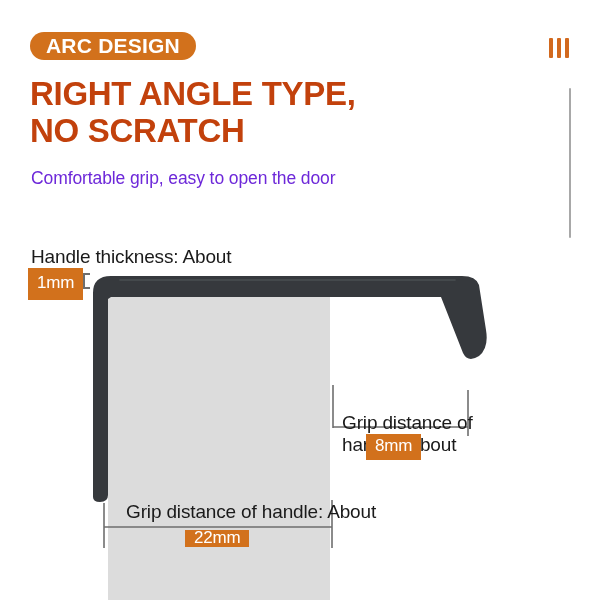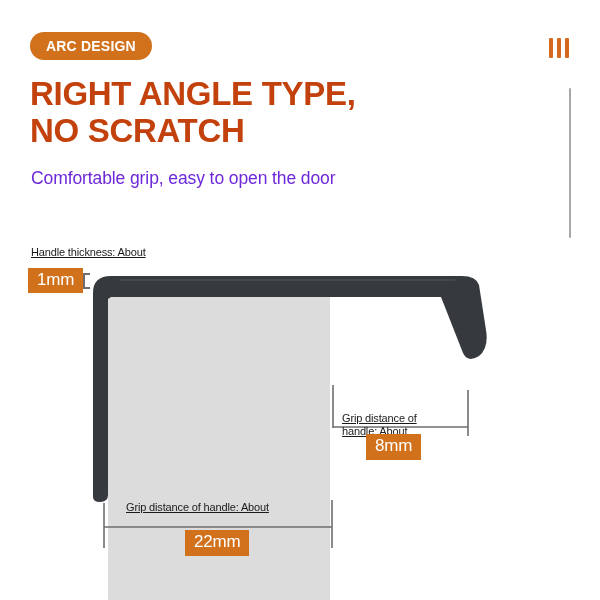--- a/index.html
+++ b/index.html
@@ -25,21 +25,21 @@
   
   .badge {
     position: absolute;
     left: 30px;
     top: 32px;
     height: 28px;
     padding: 0 16px;
     border-radius: 14px;
     background: #d2711c;
     color: #ffffff;
-    font-size: 14px;
+    font-size: 21px;
     font-weight: bold;
     letter-spacing: 0.2px;
     display: flex;
     align-items: center;
     justify-content: center;
     box-sizing: border-box;
   }
 
   .headline {
     position: absolute;
@@ -98,48 +98,47 @@
     height: 600px;
   }
   .diagram svg {
     display: block;
   }
 
   
   .ann-text {
     position: absolute;
     color: #1a1a1a;
-    font-size: 11px;
+    font-size: 19px;
     line-height: 1.18;
     white-space: pre-line;
     letter-spacing: -0.15px;
-    text-decoration: underline;
   }
   .chip {
     position: absolute;
     background: #d2711c;
     color: #ffffff;
     font-size: 17px;
     font-weight: normal;
     padding: 1px 9px 3px 9px;
     display: inline-flex;
     align-items: center;
     justify-content: center;
     box-sizing: border-box;
     letter-spacing: -0.2px;
   }
 
   .ann-thickness-text { left: 31px; top: 246px; }
-  .chip-1mm { left: 28px;  top: 268px; height: 25px; }
+  .chip-1mm { left: 28px;  top: 268px; height: 32px; }
 
   .ann-grip8-text  { left: 342px; top: 412px; }
   .chip-8mm  { left: 366px; top: 434px; height: 26px; }
 
   .ann-grip22-text { left: 126px; top: 501px; }
-  .chip-22mm { left: 185px; top: 530px; height: 26px; }
+  .chip-22mm { left: 185px; top: 530px; height: 17px; }
 </style>
 </head>
 <body>
 
 <div id="page">
 
   <div class="badge">ARC DESIGN</div>
 
   <div class="headline">RIGHT ANGLE TYPE,
 NO SCRATCH</div>

